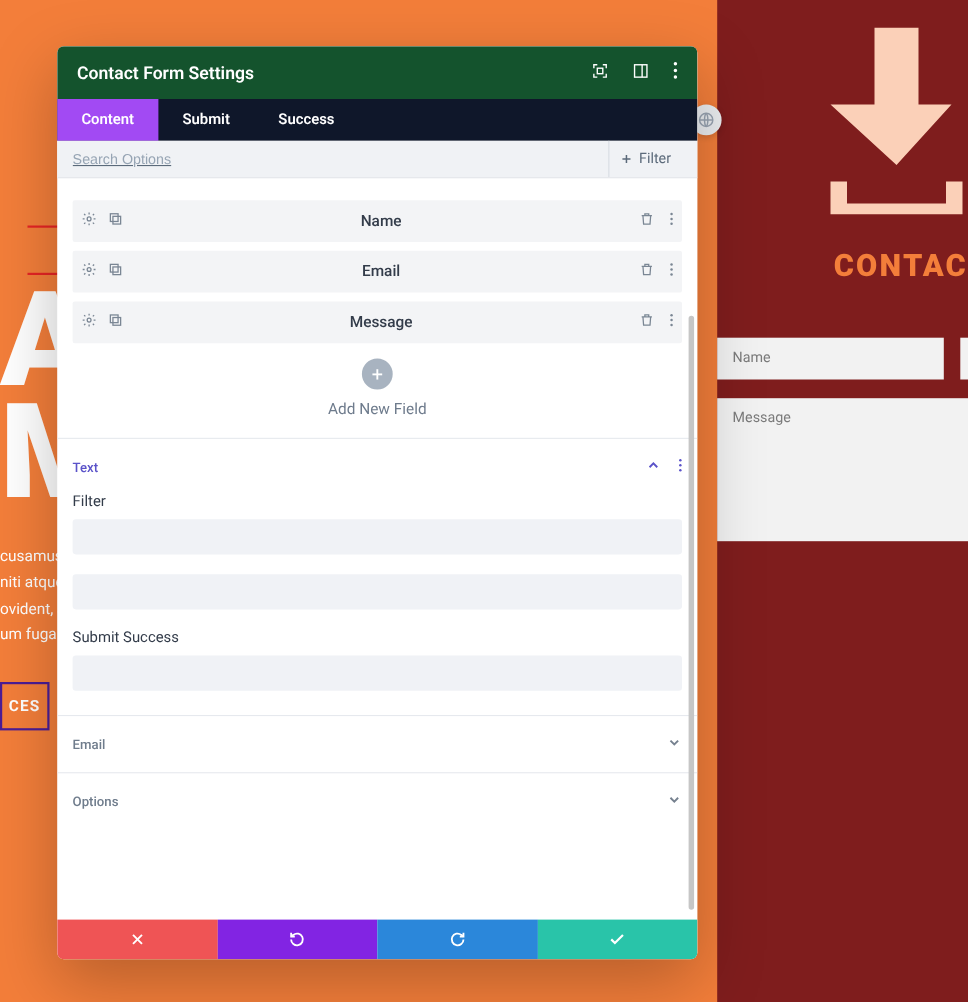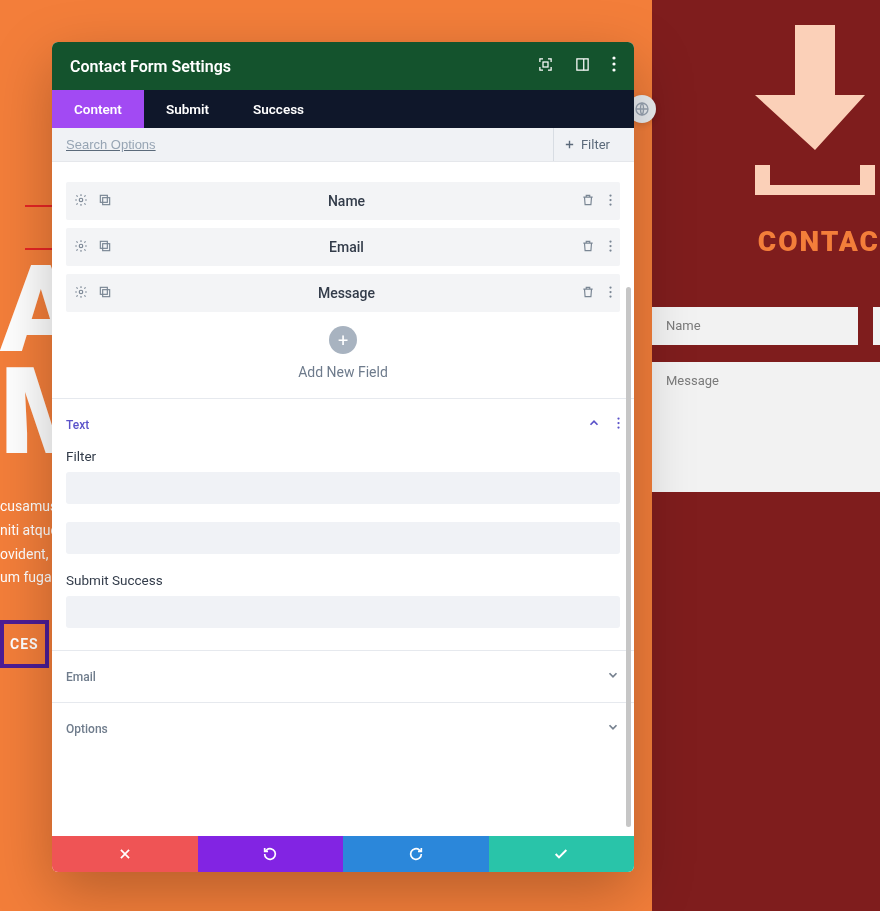--- a/index.html
+++ b/index.html
@@ -5,21 +5,21 @@
   * { box-sizing: border-box; margin: 0; padding: 0; }
   html, body { width: 880px; height: 911px; overflow: hidden; font-family: -apple-system, BlinkMacSystemFont, "Segoe UI", Roboto, Arial, sans-serif; }
   .canvas { position: relative; width: 880px; height: 911px; background: #fff; }
   .bg-left { position: absolute; left: 0; top: 0; width: 680px; height: 911px; background: #f37e3a; }
   
   .bigtxt { position: absolute; left: 0; top: 250px; font-weight: 900; color: #fff; line-height: 1; }
   .bigtxt .line1 { font-size: 120px; letter-spacing: -3px; }
   .bigtxt .line2 { font-size: 120px; letter-spacing: -3px; margin-top: -18px; }
   .para { position: absolute; left: 0; top: 495px; color: #fff; font-size: 14px; line-height: 1.7; width: 55px; overflow: visible; white-space: nowrap; }
   .para div { white-space: nowrap; }
-  .ces-btn { position: absolute; left: 0; top: 620px; border: 4px solid #4c1d95; color: #fff; font-weight: 700; letter-spacing: 1px; font-size: 14px; padding: 12px 6px; }
+  .ces-btn { position: absolute; left: 0; top: 620px; border: 2px solid #4c1d95; color: #fff; font-weight: 700; letter-spacing: 1px; font-size: 14px; padding: 12px 6px; }
   
   .modal { position: absolute; left: 52px; top: 42px; width: 582px; height: 830px; background: #fff; border-radius: 6px; box-shadow: 0 20px 60px rgba(0,0,0,0.25); overflow: hidden; display: flex; flex-direction: column; }
   .modal-header { background: #14532d; height: 48px; display: flex; align-items: center; padding: 0 18px; color: #fff; }
   .modal-title { font-size: 16px; font-weight: 600; flex: 1; }
   .hdr-icons { display: flex; gap: 22px; align-items: center; }
   .tabs { background: #0f172a; height: 38px; display: flex; align-items: stretch; }
   .tab { color: #fff; font-size: 13.5px; font-weight: 600; display:flex; align-items:center; padding: 0 22px; cursor: pointer; }
   .tab.active { background: #a24af3; }
   .searchbar { height: 34px; background: #f0f2f5; display: flex; align-items: center; padding: 0 14px; border-bottom: 1px solid #e5e7eb; }
   .search-input { flex:1; background: transparent; border:0; font-size: 13px; color:#5b6a7a;text-decoration:underline; }

